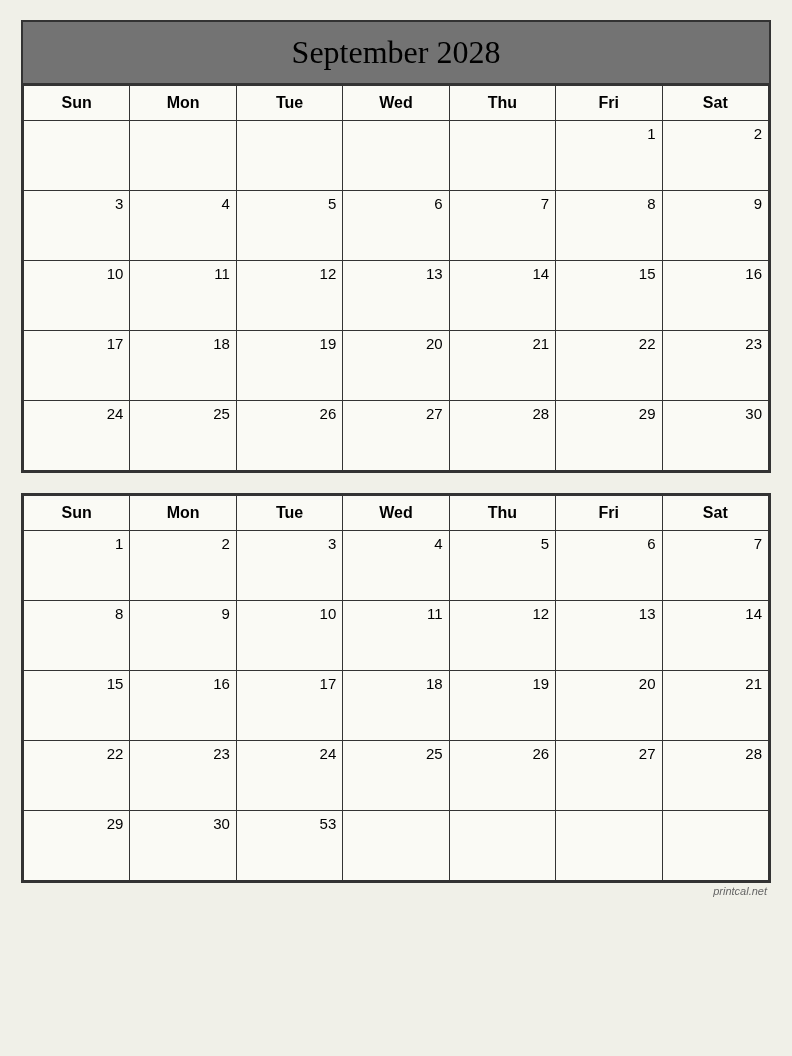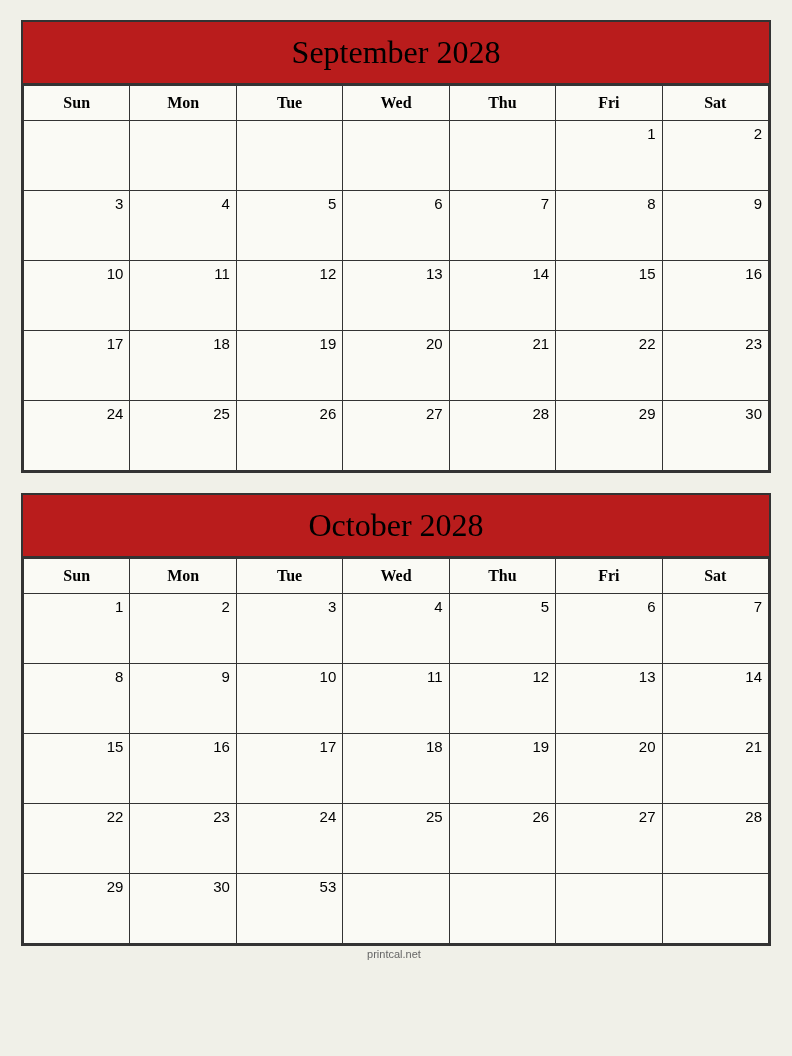--- a/index.html
+++ b/index.html
@@ -6,21 +6,21 @@
     body {
       background: #f0f0e8;
       display: flex;
       flex-direction: column;
       align-items: center;
       padding: 20px;
       font-family: Arial, sans-serif;
       width: 792px;
     }
     .calendar {
-      background: #b91c1c;
+      background: #737373;
       border: 2px solid #333;
       width: 750px;
       margin-bottom: 20px;
     }
     .calendar-title {
       text-align: center;
       font-size: 32px;
       font-weight: normal;
       padding: 12px 0;
       border-bottom: 2px solid #333;
@@ -30,43 +30,43 @@
       width: 100%;
       border-collapse: collapse;
     }
     .calendar-grid th {
       border: 1px solid #333;
       text-align: center;
       padding: 8px 4px;
       font-size: 16px;
       font-weight: bold;
       background: #fafaf5;
-      font-family: Liberation Serif, serif;
     }
     .calendar-grid td {
       border: 1px solid #333;
       width: calc(100% / 7);
       height: 70px;
       vertical-align: top;
       padding: 4px 6px;
       font-size: 15px;
       text-align: right;
       background: #fafaf5;
     }
     .calendar-grid td.empty {
       background: #fafaf5;
     }
     .watermark {
-      text-align: center;
+      text-align: right;
       width: 750px;
       font-size: 11px;
       color: #666;
       margin-top: -18px;
       padding-right: 4px;
       padding-bottom: 2px;
+      font-style: italic;
     }
   </style>
 </head>
 <body>
 
 <div class="calendar">
   <div class="calendar-title">September 2028</div>
   <table class="calendar-grid">
     <thead>
       <tr>
@@ -123,21 +123,20 @@
           <td>27</td>
           <td>28</td>
           <td>29</td>
           <td>30</td>
         </tr>
       </tbody>
   </table>
 </div>
 
 <div class="calendar">
-  <div class="calendar-title">October 2028</div>
   <table class="calendar-grid">
     <thead>
       <tr>
         <th>Sun</th>
         <th>Mon</th>
         <th>Tue</th>
         <th>Wed</th>
         <th>Thu</th>
         <th>Fri</th>
         <th>Sat</th>

